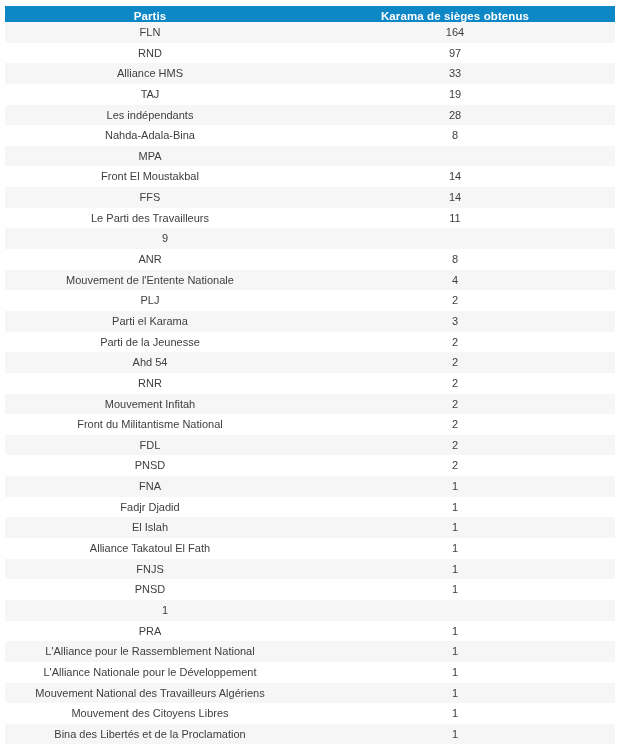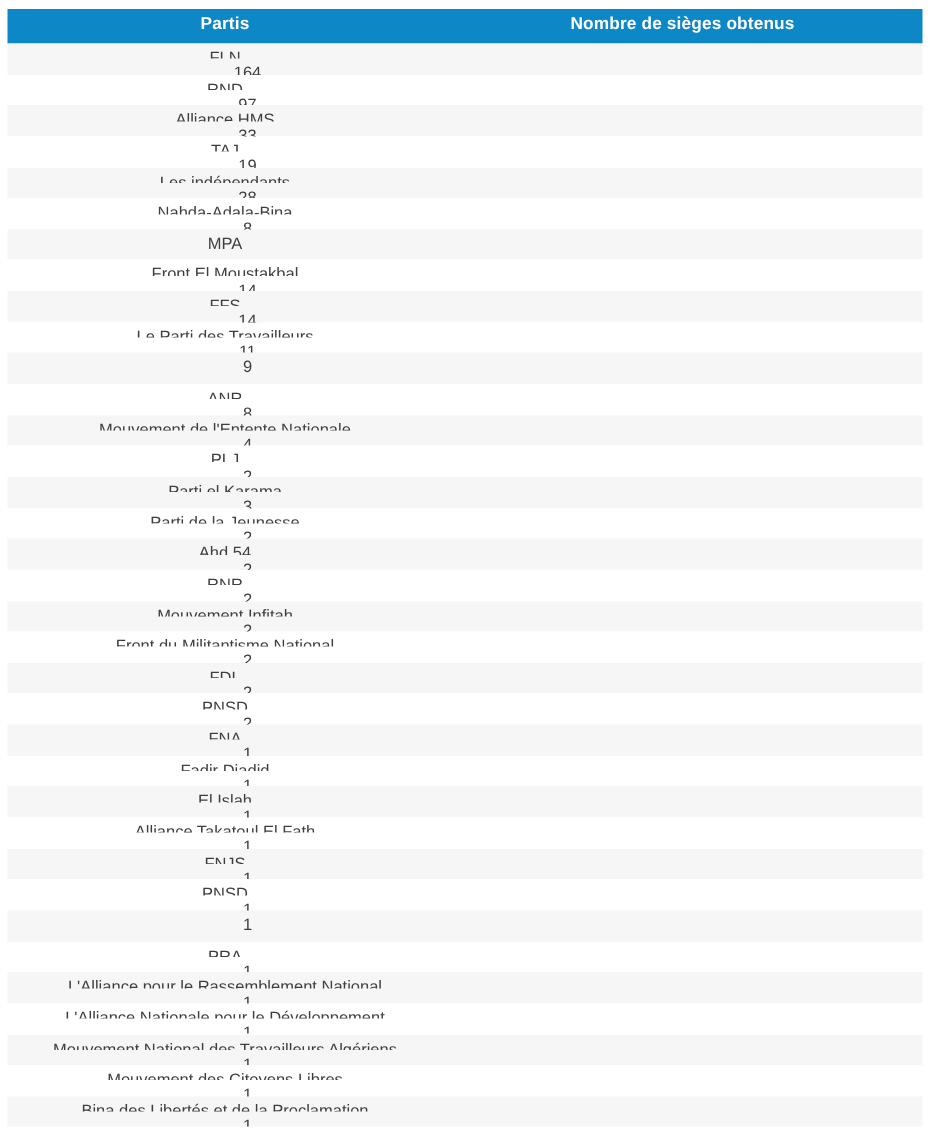--- a/index.html
+++ b/index.html
@@ -12,60 +12,59 @@
     overflow: hidden;
   }
   .results-table {
     position: absolute;
     left: 5px;
     top: 6px;
     width: 610px;
   }
   .header-row {
     display: flex;
-    height: 23px;
+    height: 16px;
     line-height: 20.5px;
     background: var(--header-bg, #0e87c6);
   }
   .hcell {
     color: var(--header-text, #ffffff);
     font-weight: bold;
     font-size: 11.5px;
     text-align: center;
     letter-spacing: 0.1px;
     overflow: hidden;
     white-space: nowrap;
   }
   .row {
     display: flex;
     height: 20.65px;
     line-height: 20.65px;
     background: var(--row-bg, #ffffff);
-    flex-direction: column;
   }
   .row:nth-child(odd) {
     background: var(--row-alt-bg, #f6f6f6);
   }
   .cell {
     font-size: 11px;
     color: var(--body-text, #3e3e3e);
     text-align: center;
     overflow: hidden;
     white-space: nowrap;
   }
   .col-party { width: 290px; }
   .col-seats { width: 320px; }
 </style>
 </head>
 <body>
 
 <div class="results-table">
   <div class="header-row">
     <div class="hcell col-party">Partis</div>
-    <div class="hcell col-seats">Nombre de sièges obtenus</div>
+    <div class="hcell col-seats">Karama de sièges obtenus</div>
   </div>
   <div id="table-body">
   <div class="row">
     <div class="cell col-party">FLN</div>
     <div class="cell col-seats">164</div>
   </div>
 
   <div class="row">
     <div class="cell col-party">RND</div>
     <div class="cell col-seats">97</div>

